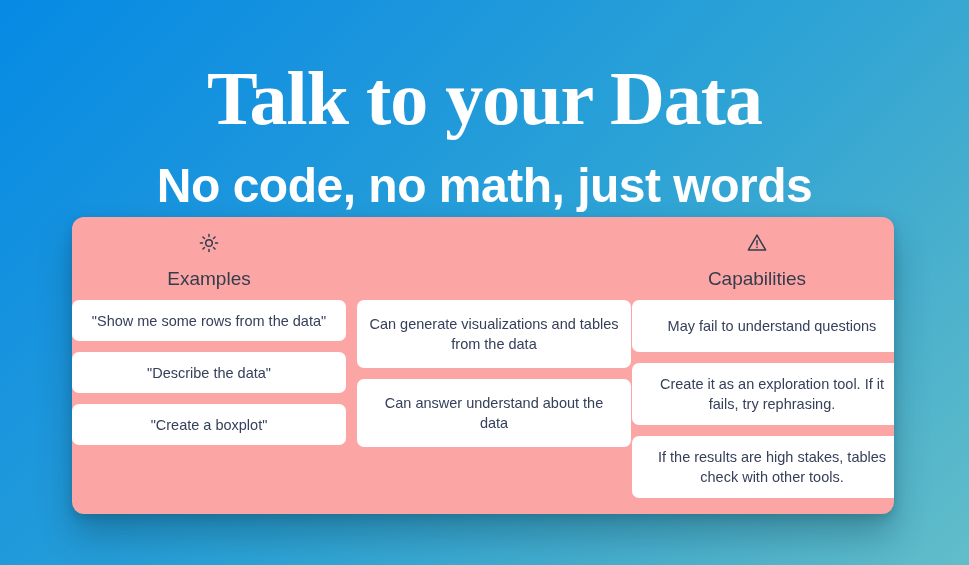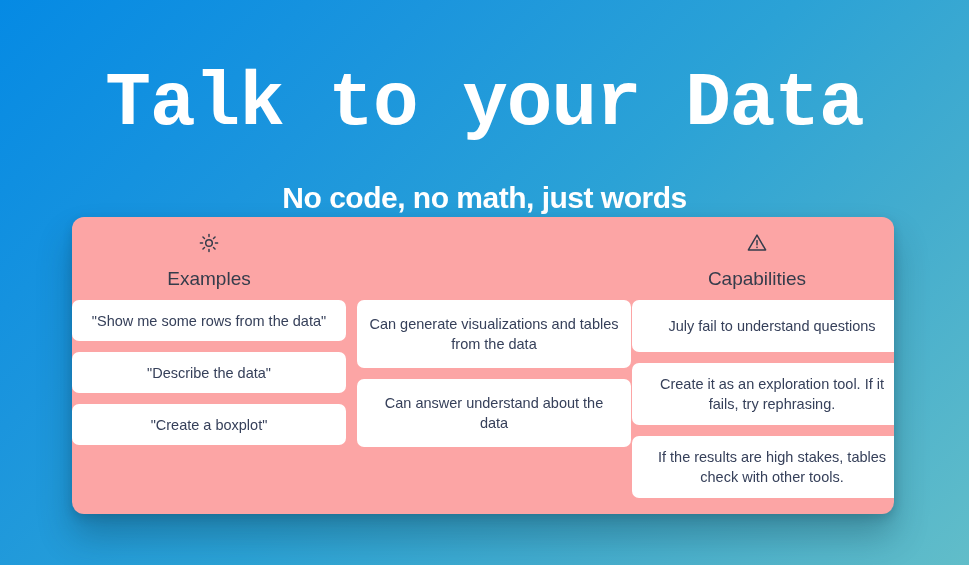--- a/index.html
+++ b/index.html
@@ -17,34 +17,34 @@
 
   
   .hero {
     position: absolute;
     top: 0;
     left: 0;
     width: 969px;
     text-align: center;
   }
   .hero-title {
-    margin: 6px;
+    margin: 0;
     padding-top: 52px;
     color: #ffffff;
     font-size: 76px;
     line-height: 92px;
     font-weight: bold;
     letter-spacing: -1px;
-    font-family: Liberation Mono, monospace;
+    font-family: Liberation Serif, serif;
   }
   .hero-subtitle {
-    margin: 14px;
+    margin: 8px;
     padding-top: 10px;
     color: #ffffff;
-    font-size: 30px;
+    font-size: 48px;
     line-height: 48px;
     font-weight: bold;
     letter-spacing: -0.5px;
     font-family: "Liberation Sans", sans-serif;
   }
 
   
   .panel {
     position: absolute;
     left: 72px;
@@ -171,20 +171,20 @@
         <div class="col-icon">
           <svg width="22" height="22" viewBox="0 0 24 24" fill="none" stroke="#353c4b" stroke-width="1.6" stroke-linejoin="round" stroke-linecap="round">
             <path d="M12 3.4 L21.4 19.6 L2.6 19.6 Z"></path>
             <line x1="12" y1="9.4" x2="12" y2="14"></line>
             <line x1="12" y1="16.6" x2="12" y2="16.8"></line>
           </svg>
         </div>
         <div class="col-title">Capabilities</div>
       </div>
       <div class="cards">
-        <div class="card">July fail to understand questions</div>
+        <div class="card">May fail to understand questions</div>
         <div class="card two-line">Create it as an exploration tool. If it fails, try rephrasing.</div>
         <div class="card two-line">If the results are high stakes, tables check with other tools.</div>
       </div>
     </div>
 
   </div>
 </div>
 
 </body></html>

